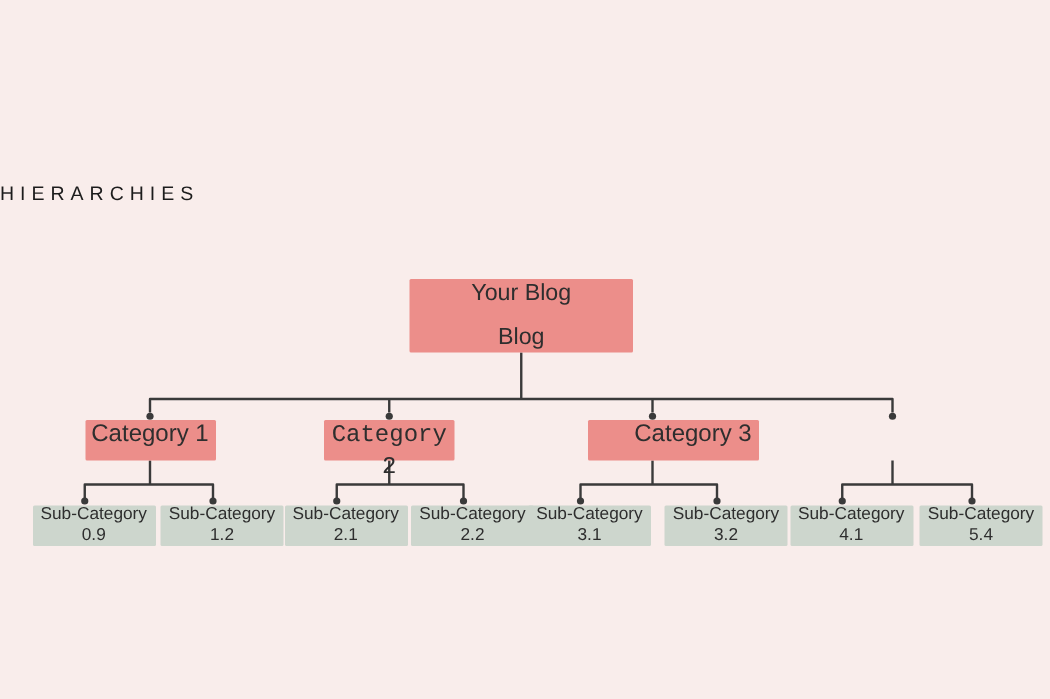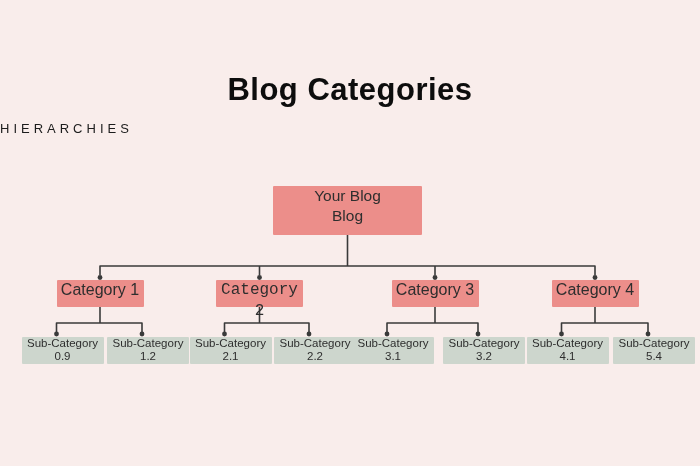--- a/index.html
+++ b/index.html
@@ -27,51 +27,50 @@
   .subtitle{
     position:absolute;left:0;top:121px;width:700px;
     text-align:left;
     font-size:13px;font-weight:400;letter-spacing:4px;
     color:#1c1c1c;
   }
   svg.connectors{position:absolute;left:0;top:0;}
   .node{
     position:absolute;
     display:flex;flex-direction:column;
-    align-items:center;justify-content:flex-start;
+    align-items:center;justify-content:space-between;
     text-align:center;
     color:var(--node-text);
     border-radius:1px;
     line-height:1.3;
   }
   .node.root{
     left:273px;top:186px;width:149px;height:49px;
     background:var(--node-pink);
     font-size:15.5px;
   }
   .node.cat{
     top:280px;width:87px;height:27px;
     background:var(--node-pink);
     font-size:16px;
   }
   .node.sub{
     top:337px;width:82px;height:27px;
     background:var(--node-green);
     font-size:11.5px;line-height:1.15;
   }
-  .cat1{left:56.5px;} .cat2{left:216px;font-family:Liberation Mono, monospace;} .cat3{left:391.5px;} .cat4{left:551.5px;}
+  .cat1{left:56.5px;} .cat2{left:216px;font-family:Liberation Mono, monospace;} .cat3{left:391.5px;padding-left:27px;} .cat4{left:551.5px;}
   .s11{left:21.5px;} .s12{left:107px;} .s21{left:189.5px;} .s22{left:274px;}
   .s31{left:352px;} .s32{left:443px;} .s41{left:526.5px;} .s42{left:613px;}
 </style>
 </head>
 <body>
 
 <div class="canvas">
 
-  <div class="title">Blog Categories</div>
   <div class="subtitle">HIERARCHIES</div>
 
   <svg class="connectors" width="700" height="466" viewBox="0 0 700 466" fill="none" stroke="#3a3a3a" stroke-width="1.6" stroke-linejoin="round" stroke-linecap="butt">
 
     <path d="M347.5 235 V 266"></path>
     <path d="M100 275 V 266 H 595 V 275"></path>
     <path d="M259.5 266 V 275"></path>
     <path d="M435 266 V 275"></path>
 
     <path d="M100 307 V 323"></path>
@@ -109,23 +108,20 @@
 
   <div class="node cat cat1">
     <span>Category 1</span>
   </div>
   <div class="node cat cat2">
     <span>Category 2</span>
   </div>
   <div class="node cat cat3">
     <span>Category 3</span>
   </div>
-  <div class="node cat cat4">
-    <span>Category 4</span>
-  </div>
 
   <div class="node sub s11">
     <span>Sub-Category</span>
     <span>0.9</span>
   </div>
   <div class="node sub s12">
     <span>Sub-Category</span>
     <span>1.2</span>
   </div>
   <div class="node sub s21">

